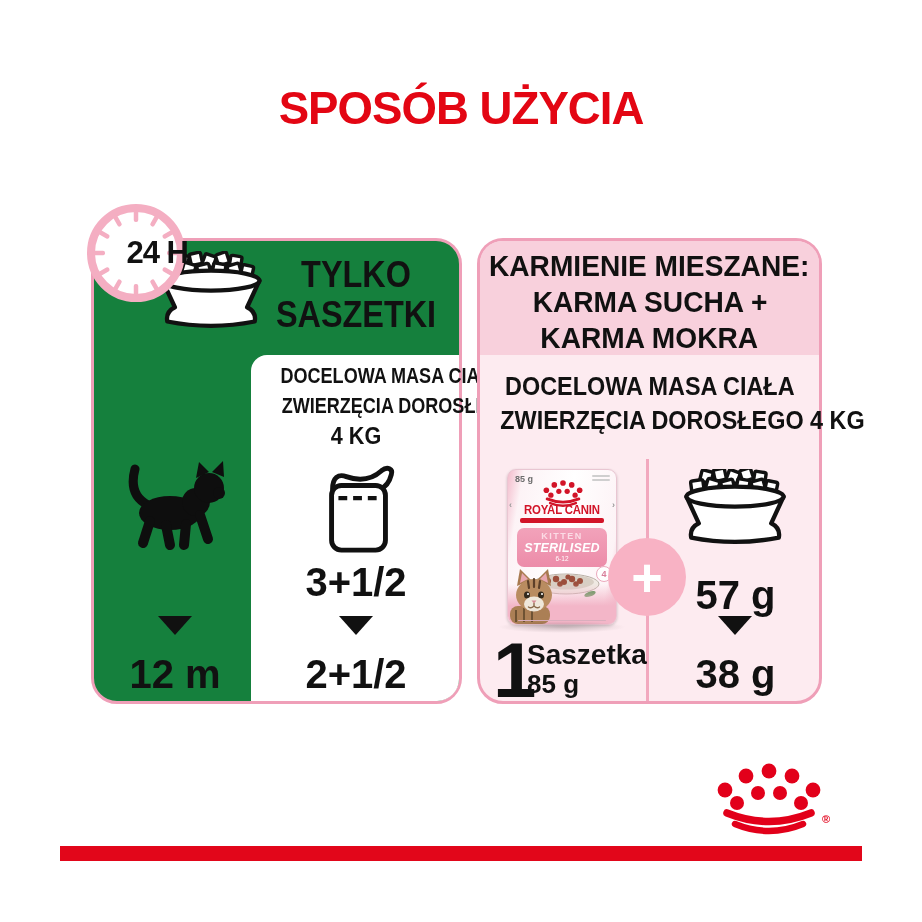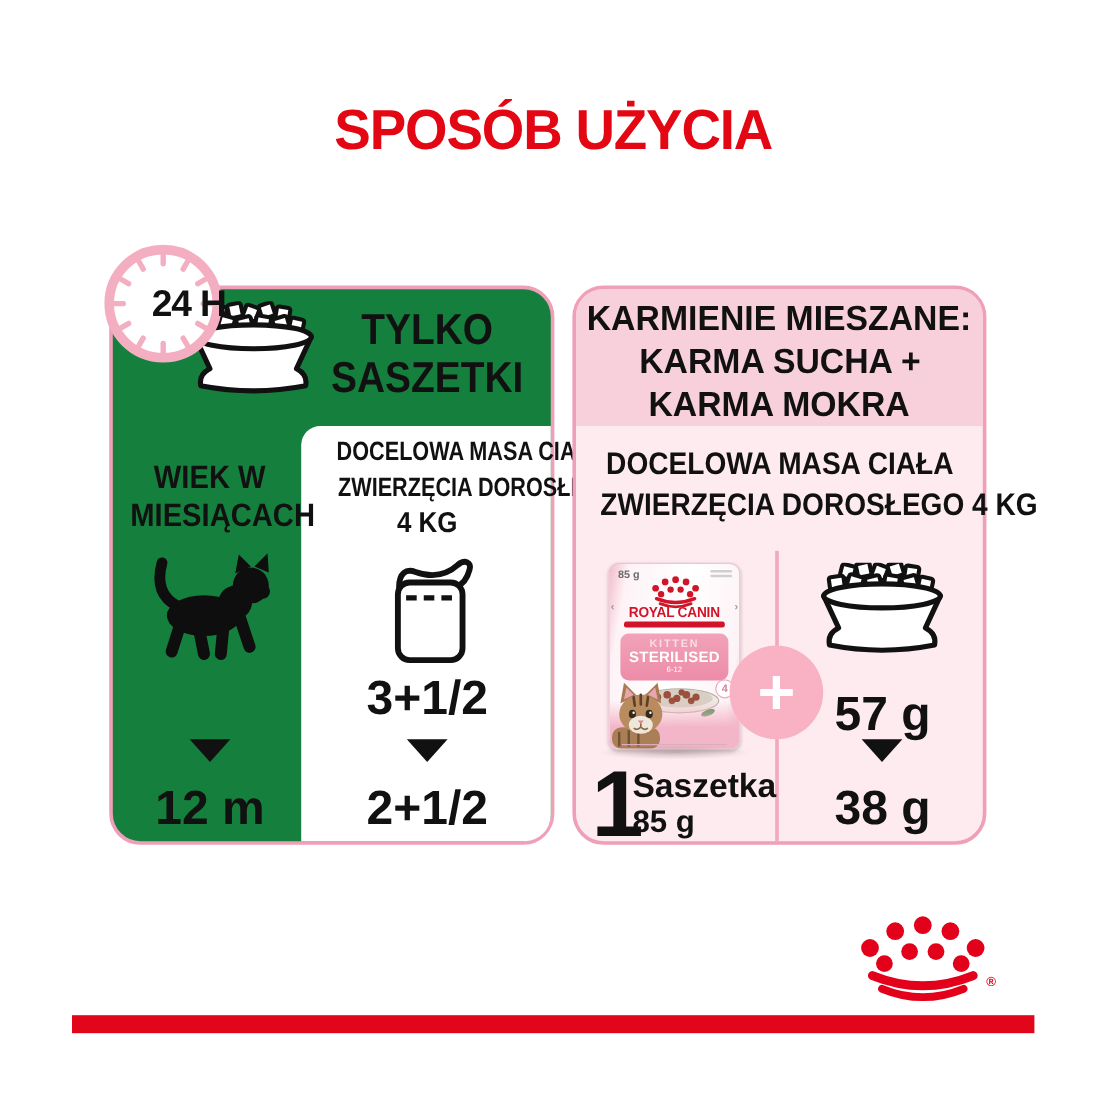--- a/index.html
+++ b/index.html
@@ -31,21 +31,21 @@
          background:linear-gradient(100deg,#f3bccc 0%,#fdf3f6 12%,#ffffff 50%,#fdf3f6 88%,#f2b8c9 100%);
          box-shadow:0 1px 3px rgba(0,0,0,.2);overflow:hidden;box-sizing:border-box;}
   .pouch-weight{position:absolute;left:7px;top:4px;font-size:9px;color:#6d6d6d;font-weight:700;}
   .fineline{position:absolute;height:2px;background:#cfcfcf;border-radius:1px;}
   .pouch-brand{position:absolute;left:0;right:0;top:33px;text-align:center;font-size:12px;font-weight:700;
                color:#d21428;letter-spacing:-.2px;}
   .pouch-rule{position:absolute;left:12px;right:12px;top:48px;height:5px;background:#d21428;border-radius:2px;}
   .banner{position:absolute;left:9px;right:9px;top:58px;border-radius:7px;padding:3px 2px 4px 2px;text-align:center;
           background:linear-gradient(180deg,#f2a2ba,#ec8ca9);}
   .banner-range{font-size:9px;letter-spacing:1.5px;color:#fbdbe5;font-weight:700;line-height:10px;}
-  .banner-name{font-size:12.5px;color:#fff;font-weight:700;line-height:14px;letter-spacing:.2px;}
+  .banner-name{font-size:12.5px;color:#fff;font-weight:700;line-height:14px;letter-spacing:.2px;font-style:italic;}
   .banner-sub{font-size:6.5px;color:#ffffff;line-height:8px;}
   .pouch-bottom{position:absolute;left:0;right:0;bottom:0;height:40px;
                 background:linear-gradient(180deg,rgba(243,182,200,0),#f3b6c8 55%);}
   .badge4{position:absolute;right:4px;top:96px;width:16px;height:16px;border-radius:50%;background:#fff;
           border:1px solid #eba9bd;color:#d87f9b;font-size:9px;font-weight:700;display:flex;align-items:center;justify-content:center;box-sizing:border-box;}
   .pouch-shadow{position:absolute;left:18px;top:380px;width:128px;height:12px;
                 background:radial-gradient(ellipse at center,rgba(60,40,45,.25),rgba(0,0,0,0) 70%);}
   .notch{position:absolute;font-size:9px;color:#9a9a9a;font-weight:700;top:30px;}
   .mix-count{position:absolute;font-size:78px;font-weight:700;line-height:1;}
   .mix-unit{position:absolute;font-size:28px;font-weight:700;}
@@ -84,24 +84,20 @@
         <path d="M9,29 L22,57 Q12,62 14,72 Q60,81 106,72 Q108,62 98,57 L111,29 Q60,40 9,29 Z" fill="#fff" stroke="#111" stroke-width="4.5" stroke-linejoin="round"></path>
         <ellipse cx="60" cy="29" rx="51" ry="10.5" fill="#fff" stroke="#111" stroke-width="4.5"></ellipse>
       </svg>
     </div>
 
     <div class="abs ctr" style="left:162px;top:14px;width:200px;">
       <span class="panel-h1 sqz">TYLKO</span><br>
       <span class="panel-h1 sqz">SASZETKI</span>
     </div>
 
-    <div class="abs ctr" style="left:6px;top:142px;width:150px;font-size:27px;line-height:31px;font-weight:700;">
-      <span class="sqz">WIEK W</span><br>
-      <span class="sqz">MIESIĄCACH</span>
-    </div>
 
     <div class="abs ctr" style="left:162px;top:120px;width:200px;">
       <span class="colhead sqz" style="transform:scaleX(.82);">DOCELOWA MASA CIAŁA</span><br>
       <span class="colhead sqz" style="transform:scaleX(.82);">ZWIERZĘCIA DOROSŁEGO</span><br>
       <span class="colhead3 sqz">4 KG</span>
     </div>
 
     <div class="abs" style="left:20px;top:220px;width:124px;height:90px;">
       <svg viewBox="0 0 124 90" width="124" height="90">
         <path d="M34,44 Q14,34 21,8" stroke="#0e0e0e" stroke-width="9" stroke-linecap="round" fill="none"></path>

